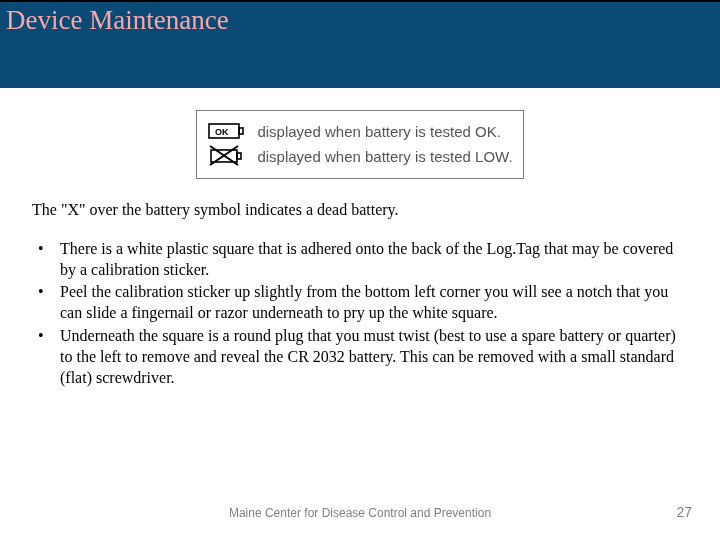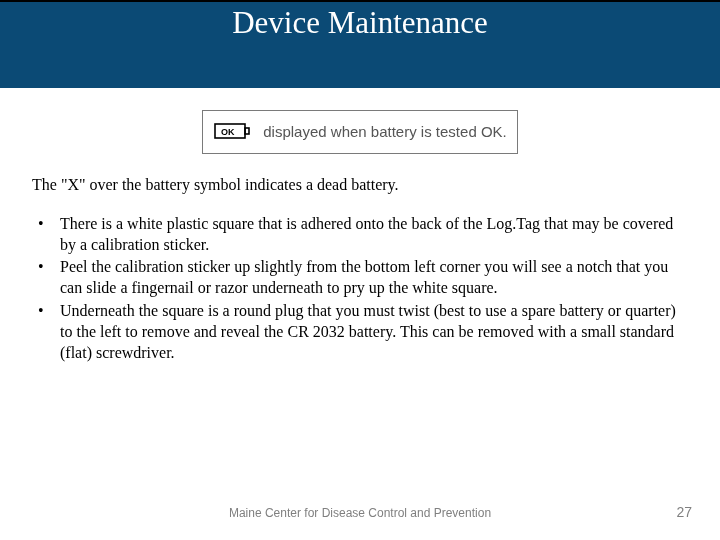--- a/index.html
+++ b/index.html
@@ -1,19 +1,19 @@
 <!DOCTYPE html>
 <html><head>
 <meta charset="utf-8">
 <style>
   * { box-sizing: border-box; margin: 0; padding: 0; }
   html, body { width: 720px; height: 540px; font-family: "Times New Roman", Times, serif; background: #fff; color: #000; }
   .slide { width: 720px; height: 540px; position: relative; }
   .header { width: 100%; height: 88px; background: #0b4a75; border-top: 2px solid #000; border-bottom: 1px solid #0b4a75; padding: 3px 6px; }
-  .title { color: #ffffff; font-size: 31px; font-weight: 400; text-align: center; }
+  .title { color: #fca5a5; font-size: 27px; font-weight: 400; }
   .diagram-wrap { width: 100%; display: flex; justify-content: center; margin-top: 22px; }
   .diagram { border: 1px solid #7a7a7a; background: #fff; padding: 6px 10px 8px 10px; }
   .diag-row { display: flex; align-items: center; gap: 10px; margin: 3px 0; }
   .diag-text { font-family: Arial, Helvetica, sans-serif; font-size: 15px; color: #555; }
   .icon-cell { width: 40px; height: 22px; display: flex; align-items: center; justify-content: center; }
   .content { padding: 0 32px; margin-top: 20px; font-size: 16px; line-height: 1.32; }
   .lead { margin-bottom: 18px; }
   .change-title { margin-bottom: 2px; padding-left: 4px; }
   ul.bullets { list-style: none; padding-left: 6px; }
   ul.bullets li { display: flex; align-items: flex-start; margin: 1px 0; }
@@ -36,20 +36,31 @@
       <div class="diag-row">
         <span class="icon-cell">
           <svg width="38" height="20" viewBox="0 0 38 20">
             <rect x="1" y="3" width="30" height="14" fill="none" stroke="#000" stroke-width="1.6"></rect>
             <rect x="31" y="7" width="4" height="6" fill="none" stroke="#000" stroke-width="1.6"></rect>
             <text x="7" y="14" font-family="Arial" font-size="9" font-weight="bold" fill="#000">OK</text>
           </svg>
         </span>
         <span class="diag-text">displayed when battery is tested OK.</span>
       </div>
+      <div class="diag-row">
+        <span class="icon-cell">
+          <svg width="38" height="22" viewBox="0 0 38 22">
+            <rect x="3" y="5" width="26" height="12" fill="none" stroke="#000" stroke-width="1.6"></rect>
+            <rect x="29" y="8" width="4" height="6" fill="none" stroke="#000" stroke-width="1.6"></rect>
+            <line x1="2" y1="20" x2="30" y2="1" stroke="#000" stroke-width="2"></line>
+            <line x1="2" y1="1" x2="30" y2="20" stroke="#000" stroke-width="2"></line>
+          </svg>
+        </span>
+        <span class="diag-text">displayed when battery is tested LOW.</span>
+      </div>
     </div>
   </div>
 
   <div class="content">
     <p class="lead">The "X" over the battery symbol indicates a dead battery.</p>
     <ul class="bullets">
       <li>
         <span class="bullet">•</span>
         <span class="li-text">There is a white plastic square that is adhered onto the back of the Log.Tag that may be covered by a calibration sticker.</span>
       </li>

